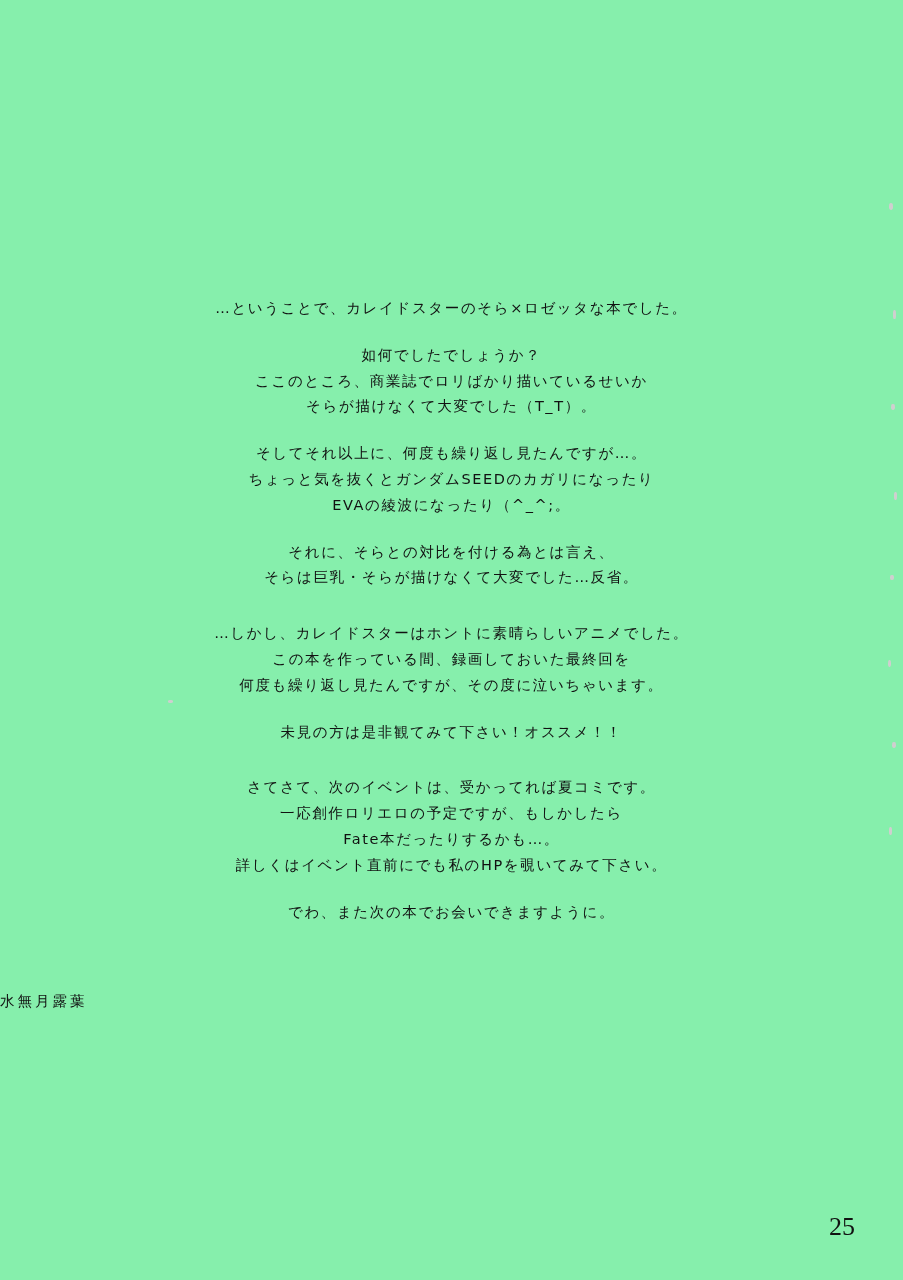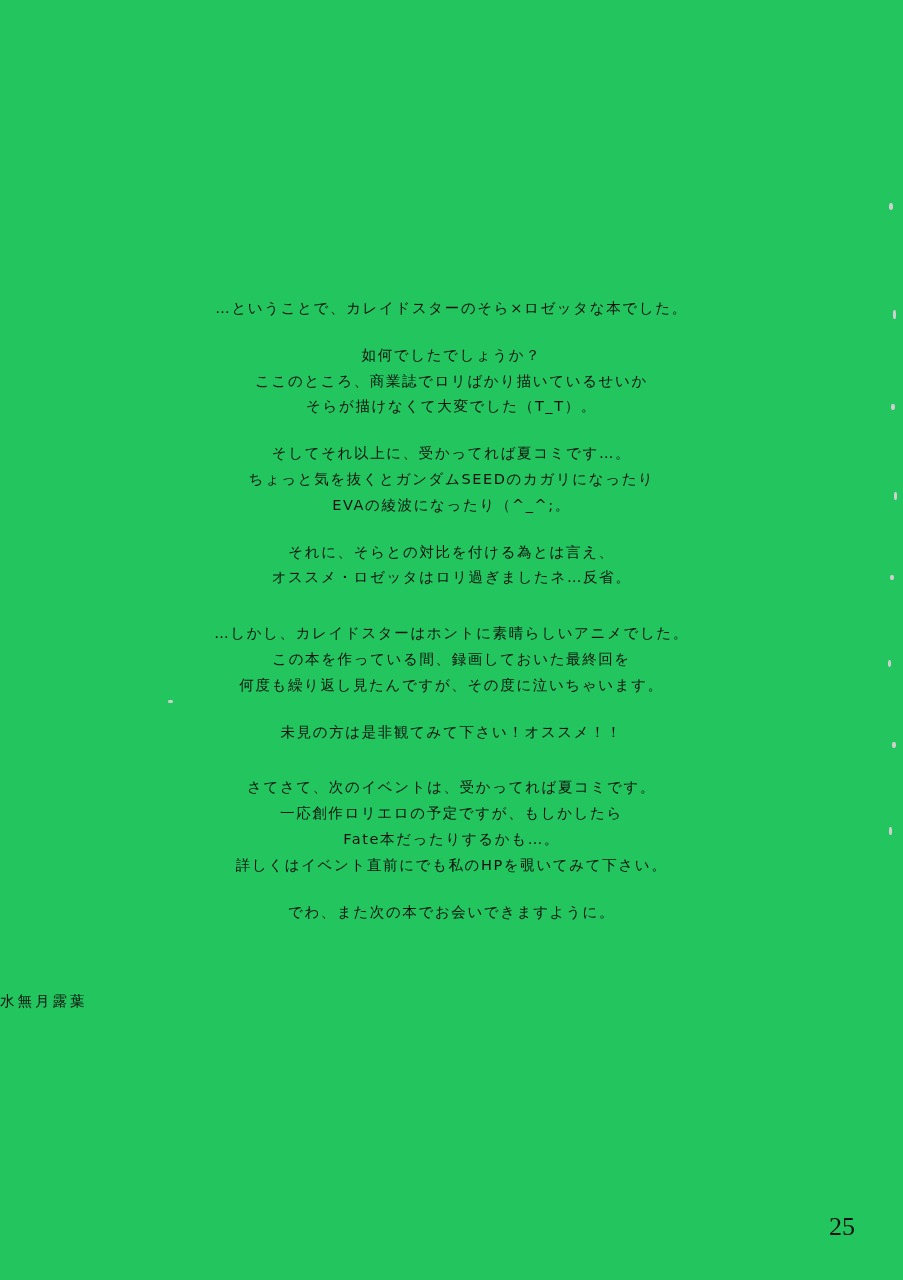--- a/index.html
+++ b/index.html
@@ -12,21 +12,21 @@
     height: 1280px;
     position: relative;
     font-family: "DejaVu Sans", sans-serif;
     color: #1a1a1a;
     overflow: hidden;
   }
 
   .page {
     position: absolute;
     inset: 0;
-    background: #22c55e;
+    background: #86efac;
     padding-left: 26px;
   }
 
   
   .speck {
     position: absolute;
     background: #cfcfcf;
     border-radius: 40%;
   }
 
@@ -97,25 +97,25 @@
   <div class="speck" style="left:888px; top:660px; width:3px; height:7px;"></div>
   <div class="speck" style="left:168px; top:700px; width:5px; height:3px;"></div>
   <div class="speck" style="left:892px; top:742px; width:4px; height:6px;"></div>
   <div class="speck" style="left:889px; top:827px; width:3px; height:8px;"></div>
 
   <div class="afterword">
     <p class="para">…ということで、カレイドスターのそら×ロゼッタな本でした。</p>
     <p class="para">如何でしたでしょうか？
 ここのところ、商業誌でロリばかり描いているせいか
 そらが描けなくて大変でした（T_T）。</p>
-    <p class="para">そしてそれ以上に、受かってれば夏コミです…。
+    <p class="para">そしてそれ以上に、何度も繰り返し見たんですが…。
 ちょっと気を抜くとガンダムSEEDのカガリになったり
 EVAの綾波になったり（^_^;。</p>
     <p class="para gap-large">それに、そらとの対比を付ける為とは言え、
-オススメ・ロゼッタはロリ過ぎましたネ…反省。</p>
+そらは巨乳・そらが描けなくて大変でした…反省。</p>
     <p class="para">…しかし、カレイドスターはホントに素晴らしいアニメでした。
 この本を作っている間、録画しておいた最終回を
 何度も繰り返し見たんですが、その度に泣いちゃいます。</p>
     <p class="para gap-large">未見の方は是非観てみて下さい！オススメ！！</p>
     <p class="para">さてさて、次のイベントは、受かってれば夏コミです。
 一応創作ロリエロの予定ですが、もしかしたら
 Fate本だったりするかも…。
 詳しくはイベント直前にでも私のHPを覗いてみて下さい。</p>
     <p class="para">でわ、また次の本でお会いできますように。</p>
   </div>

